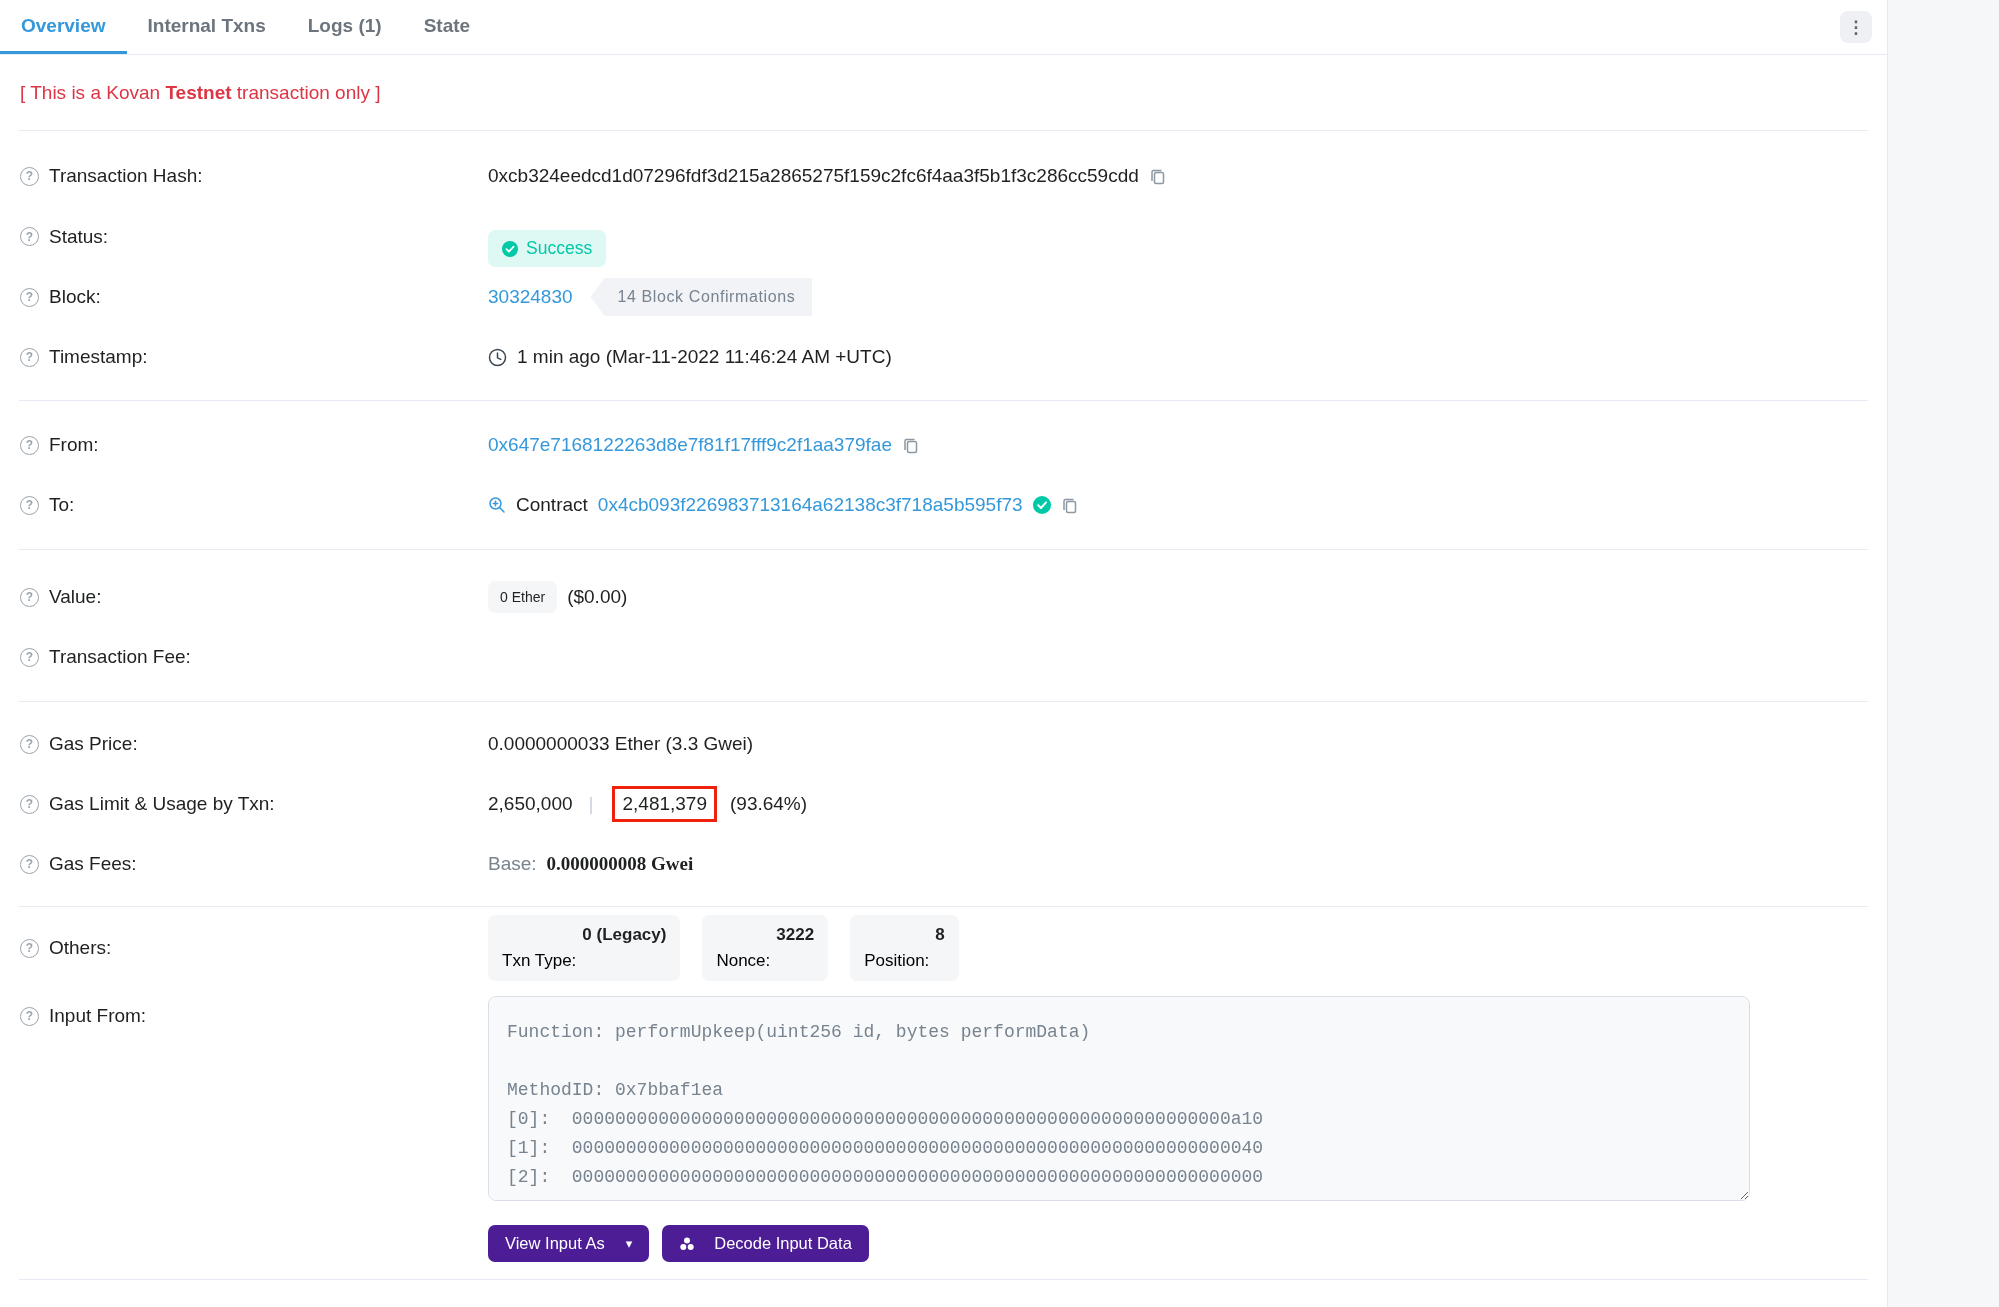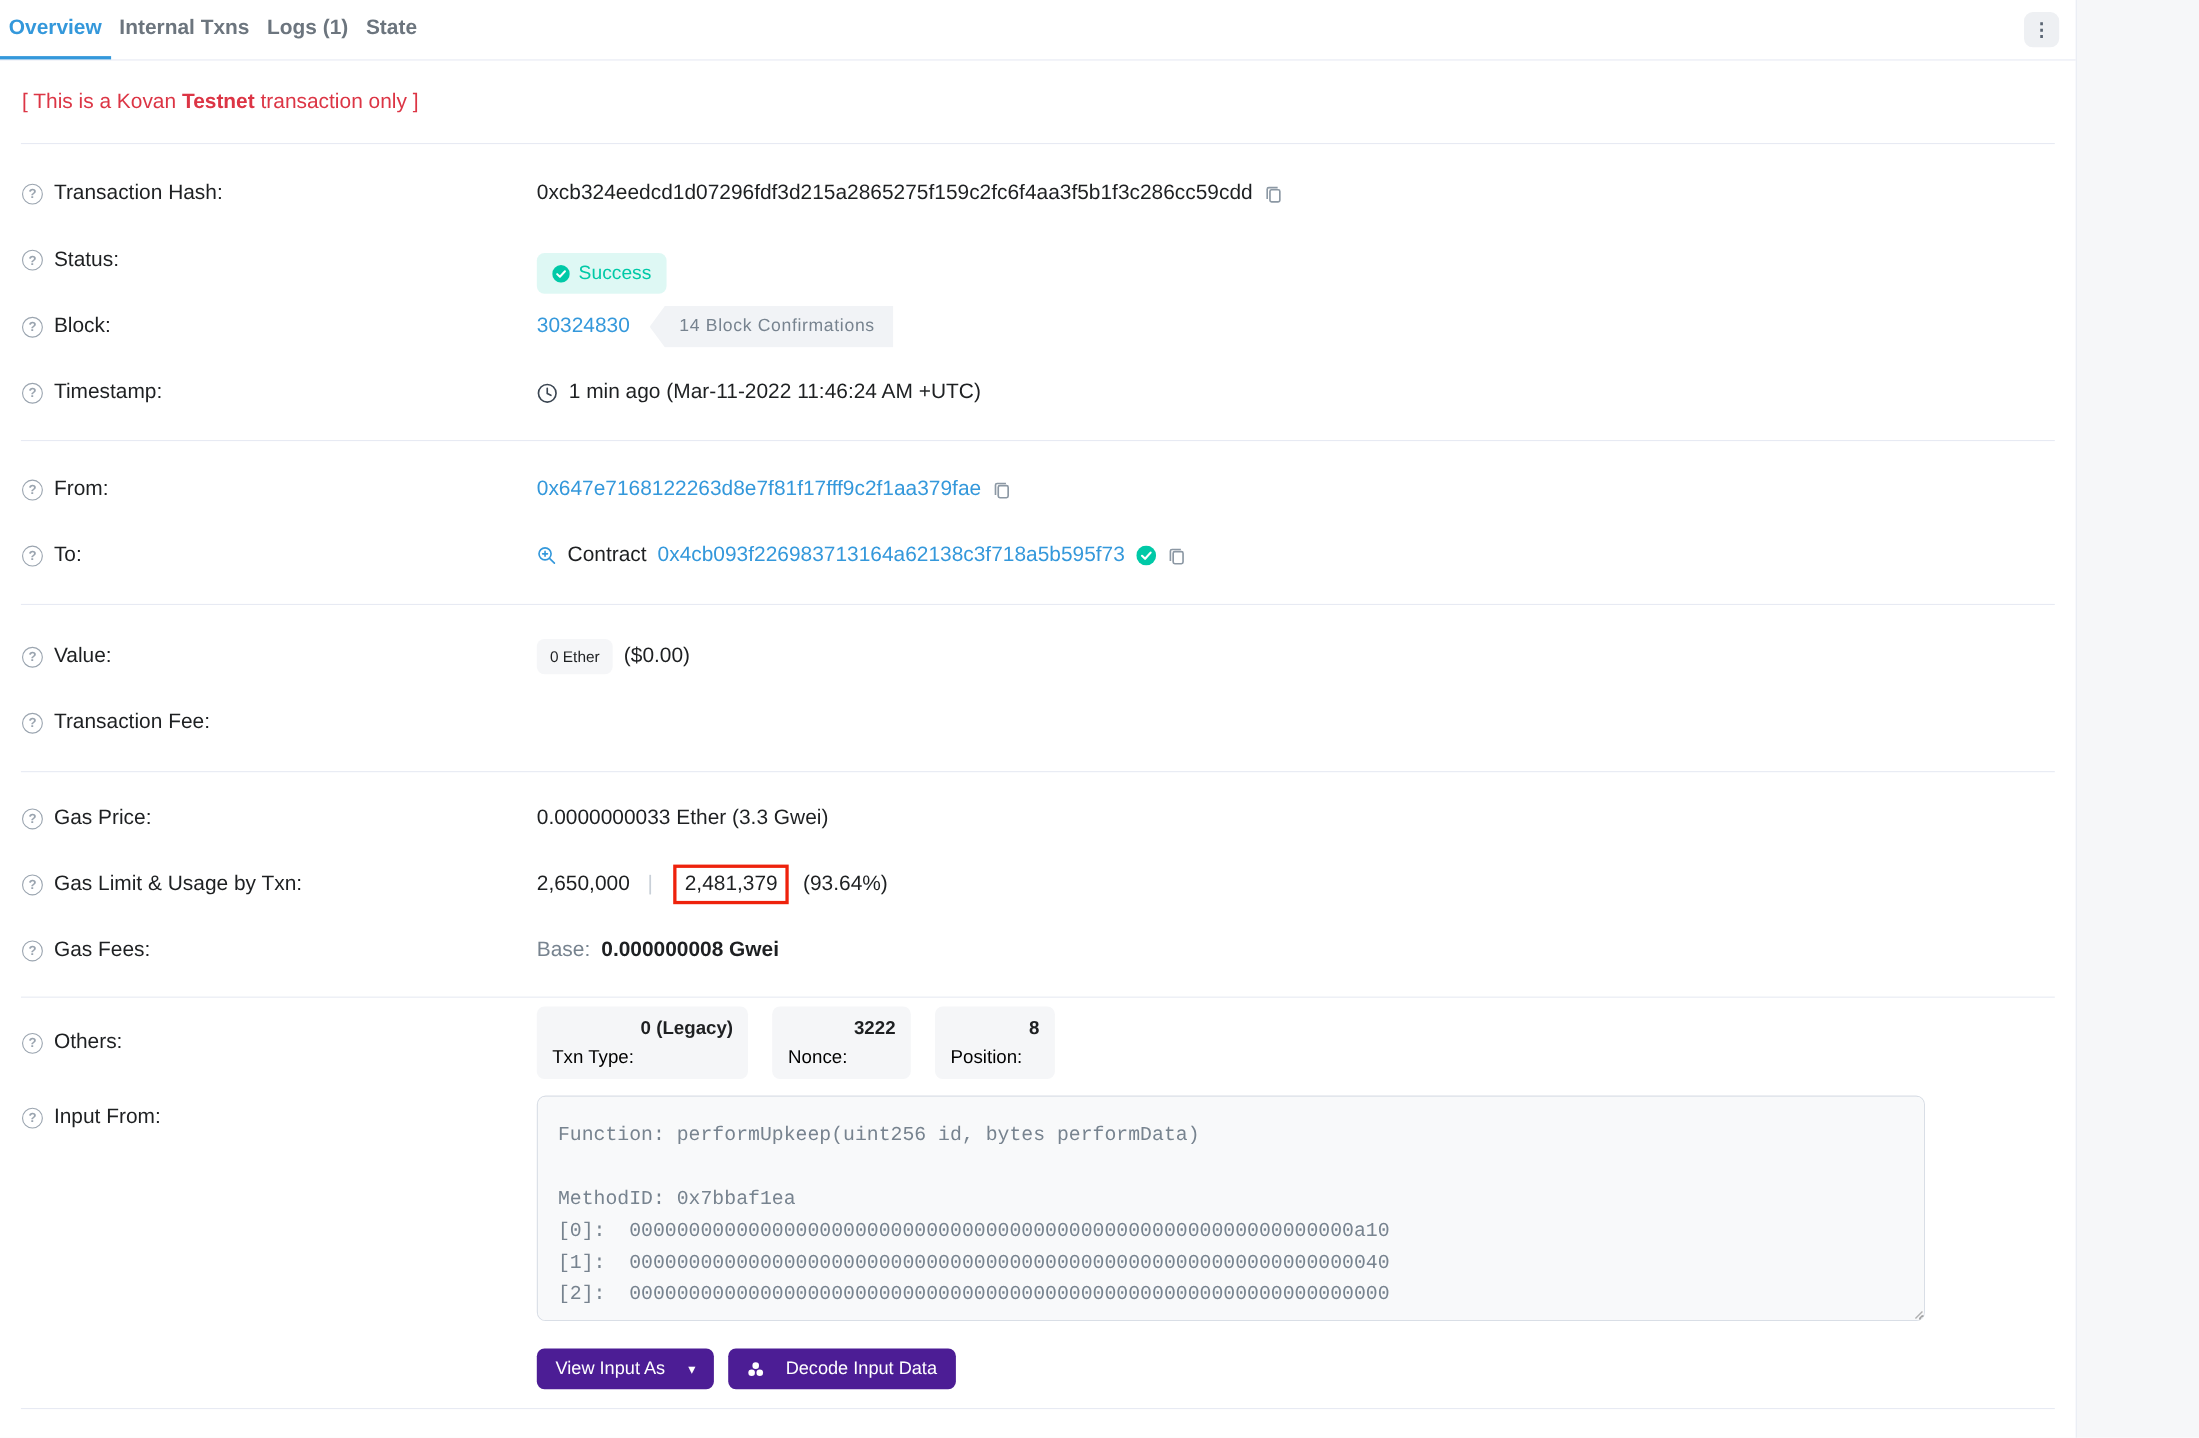--- a/index.html
+++ b/index.html
@@ -12,21 +12,21 @@
   }
   .card {
     position:absolute; left:0; top:0;
     width:1888px; height:1307px;
     background:#ffffff;
     border-right:1px solid #e7eaf3;
   }
   
   .tabs { display:flex; height:55px; border-bottom:1px solid #e7eaf3; position:relative; }
   .tab {
-    display:flex; align-items:center; padding:0 8px;
+    display:flex; align-items:center; padding:0 21px;
     font-weight:700; color:#6c757e; cursor:pointer; border-bottom:3px solid transparent;
   }
   .tab.active { color:#3498db; border-bottom-color:#3498db; }
   .kebab-btn {
     position:absolute; right:15px; top:11px; width:32px; height:32px;
     background:#eef0f3; border-radius:8px; border:none; cursor:pointer;
     display:flex; align-items:center; justify-content:center;
     color:#5a6573; font-size:17px; font-weight:700; line-height:1;
   }
   
@@ -69,21 +69,21 @@
   }
   .pill {
     background:#f5f6f8; border-radius:7px; padding:10px 14px; font-size:17px;
     display:inline-flex; gap:6px; margin-right:12px;
   }
   .pill .k { color:#000000;margin-top:26px; }
   .pill .v { color:#1e2022; font-weight:600; }
   .muted { color:#77838f; }
   .sep { color:#c9d0d8; margin:0 6px; }
   .highlight-box { border:3px solid #ee220c; padding:4px 7px; margin:0 3px; }
-  .base-val { font-weight:600; }
+  .base-val { font-weight:600;font-family:Liberation Serif, serif; }
   
   .input-box {
     width:1262px; height:205px; resize:both;
     background:#f8f9fa; border:1px solid #d9dee6; border-radius:8px;
     padding:21px 18px; color:#77838f;
     font-family:"Liberation Mono","DejaVu Sans Mono",monospace;
     font-size:18px; line-height:29px; white-space:pre; overflow:auto; outline:none;
   }
   .btn-row { display:flex; gap:13px; margin-top:19px; }
   .btn {

